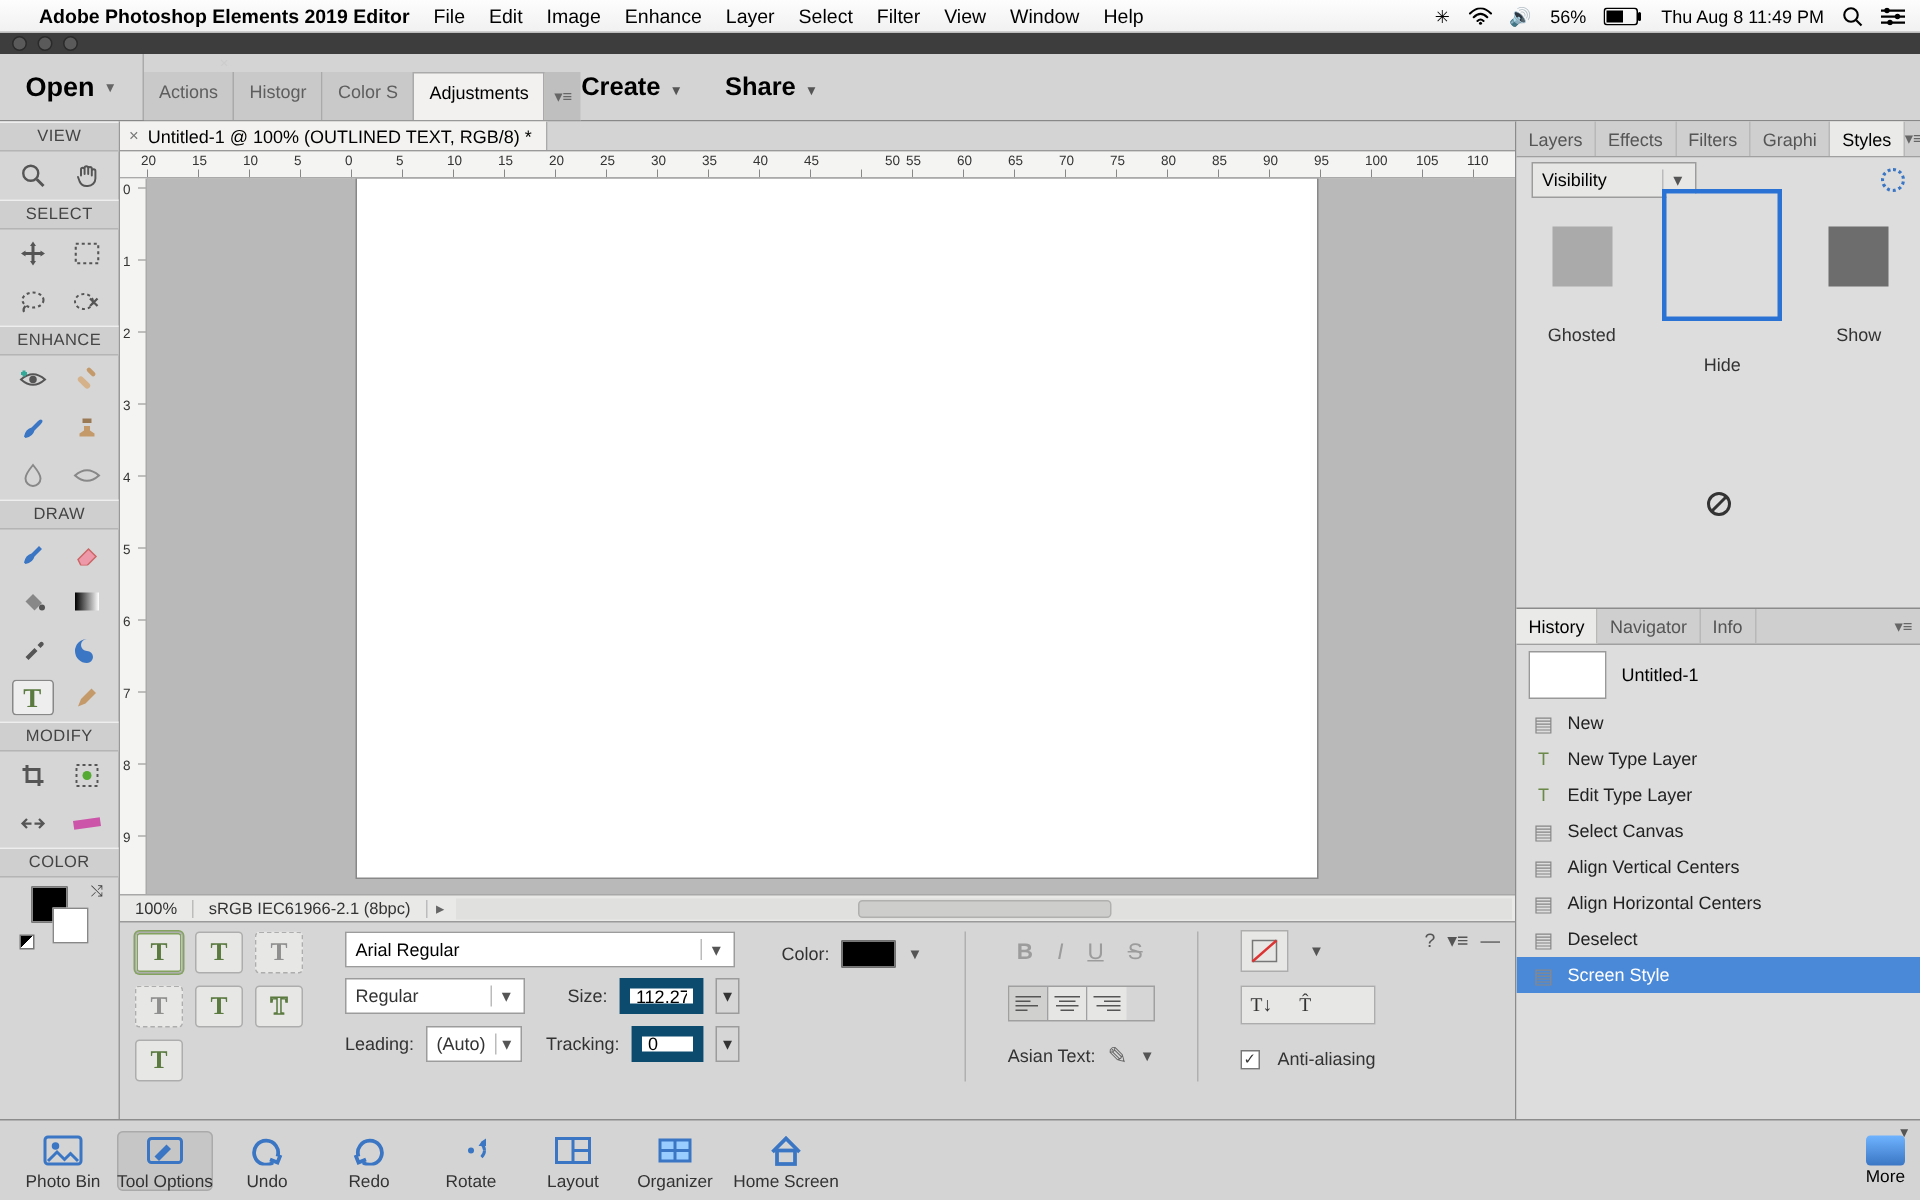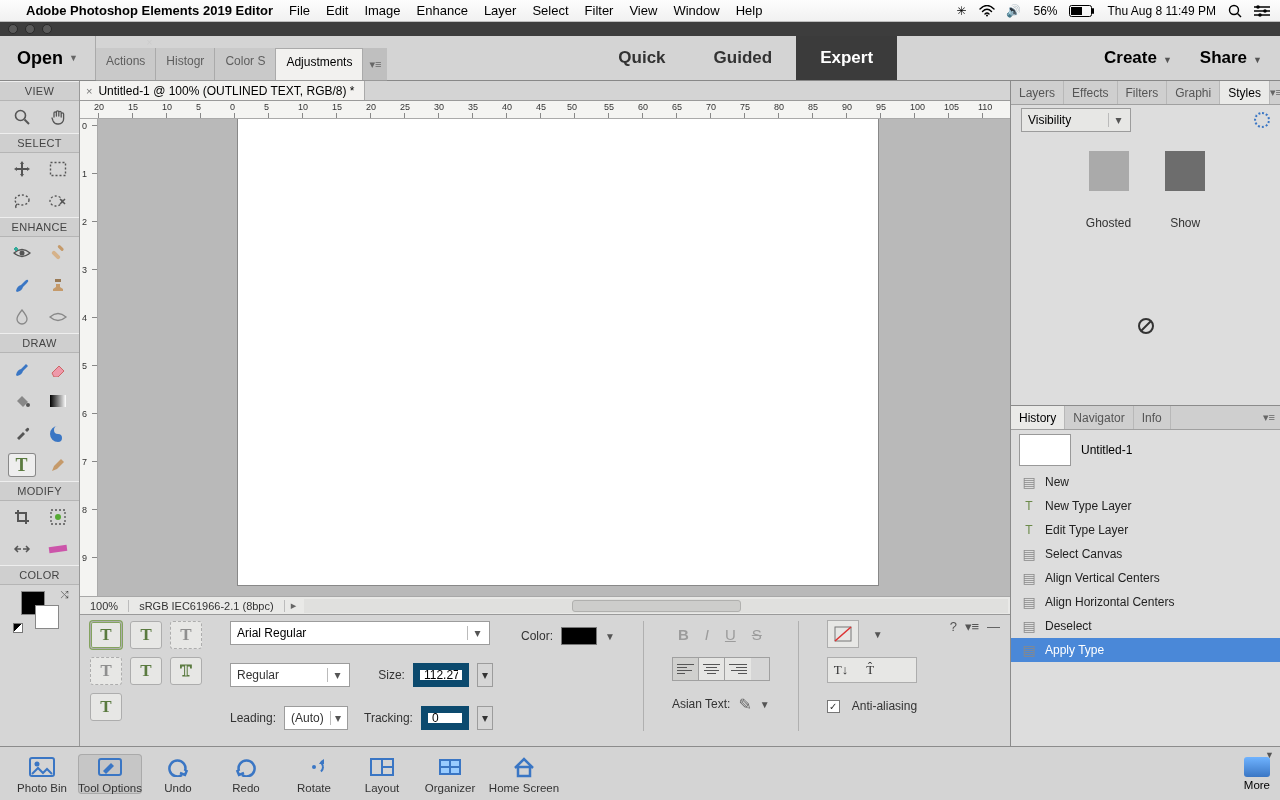--- a/index.html
+++ b/index.html
@@ -199,25 +199,20 @@
     <span>Open</span>
       <span class="tri">▼</span>
   </div>
   <div class="panel-tab-strip">
     <div class="ptab"><span>Actions</span><span class="x">×</span></div>
     <div class="ptab"><span>Histogr</span></div>
     <div class="ptab"><span>Color S</span></div>
     <div class="ptab active"><span>Adjustments</span></div>
     <div class="more">▾≡</div>
   </div>
-  <div class="mode-tabs">
-    <div class="mtab">Quick</div>
-    <div class="mtab">Guided</div>
-    <div class="mtab active">Expert</div>
-  </div>
   <div class="right-btns">
     <div><span>Create</span><span class="tri">▼</span></div>
     <div><span>Share</span><span class="tri">▼</span></div>
   </div>
 </div>
 
 <div class="main">
 
   <div class="tools-col">
     <div class="tools-head">VIEW</div>
@@ -407,21 +402,21 @@
         <span class="lab" style="left: 150px;">0</span>
         <span class="lab" style="left: 184px;">5</span>
         <span class="lab" style="left: 218px;">10</span>
         <span class="lab" style="left: 252px;">15</span>
         <span class="lab" style="left: 286px;">20</span>
         <span class="lab" style="left: 320px;">25</span>
         <span class="lab" style="left: 354px;">30</span>
         <span class="lab" style="left: 388px;">35</span>
         <span class="lab" style="left: 422px;">40</span>
         <span class="lab" style="left: 456px;">45</span>
-        <span class="lab" style="left: 487px;">50</span>
+        <span class="lab" style="left: 510px;">50</span>
         <span class="lab" style="left: 524px;">55</span>
         <span class="lab" style="left: 558px;">60</span>
         <span class="lab" style="left: 592px;">65</span>
         <span class="lab" style="left: 626px;">70</span>
         <span class="lab" style="left: 660px;">75</span>
         <span class="lab" style="left: 694px;">80</span>
         <span class="lab" style="left: 728px;">85</span>
         <span class="lab" style="left: 762px;">90</span>
         <span class="lab" style="left: 796px;">95</span>
         <span class="lab" style="left: 830px;">100</span>
@@ -471,21 +466,21 @@
           <div class="varrow">
             <div class="variant gray" style="border-style:dashed;transform:scaleX(-1)">T</div>
             <div class="variant">T</div>
             <div class="variant outline">T</div>
           </div>
           <div class="varrow">
             <div class="variant single" style="color:#5a7a3f">T</div>
           </div>
         </div>
 
-        <div class="to-col" style="gap:17px;">
+        <div class="to-col" style="gap:6px;">
           <div class="selectbox" style="width:260px">
             <span>Arial Regular</span>
               <span class="arr">▾</span>
           </div>
           <div class="fieldrow">
             <div class="selectbox" style="width:120px">
               <span>Regular</span>
                 <span class="arr">▾</span>
             </div>
             <div style="flex:1"></div>
@@ -601,20 +596,24 @@
         </div>
         <div style="flex:1"></div>
         <div class="gear"></div>
       </div>
       <div class="style-cats" id="style-cats">
           <div class="style-cat">
             <div class="style-thumb ghosted"></div>
             <span>Ghosted</span>
           </div>
           <div class="style-cat">
+            <div class="style-thumb hide"></div>
+            <span>Hide</span>
+          </div>
+          <div class="style-cat">
             <div class="style-thumb show"></div>
             <span>Show</span>
           </div>
         </div>
       <div class="no-drop">
         <svg width="18" height="18" viewBox="0 0 18 18">
             <circle cx="9" cy="9" r="7" stroke="#333" stroke-width="2" fill="none"></circle>
             <line x1="4" y1="14" x2="14" y2="4" stroke="#333" stroke-width="2"></line>
           </svg>
       </div>
@@ -656,21 +655,21 @@
           <div class="hist-item">
             <span class="hist-icon doc">▤</span>
             <span>Align Horizontal Centers</span>
           </div>
           <div class="hist-item">
             <span class="hist-icon doc">▤</span>
             <span>Deselect</span>
           </div>
           <div class="hist-item sel">
             <span class="hist-icon doc">▤</span>
-            <span>Apply Type</span>
+            <span>Screen Style</span>
           </div>
         </div>
     </div>
   </div>
 
 </div>
 
 <div class="taskbar">
   <div class="task">
     <div class="ico">

